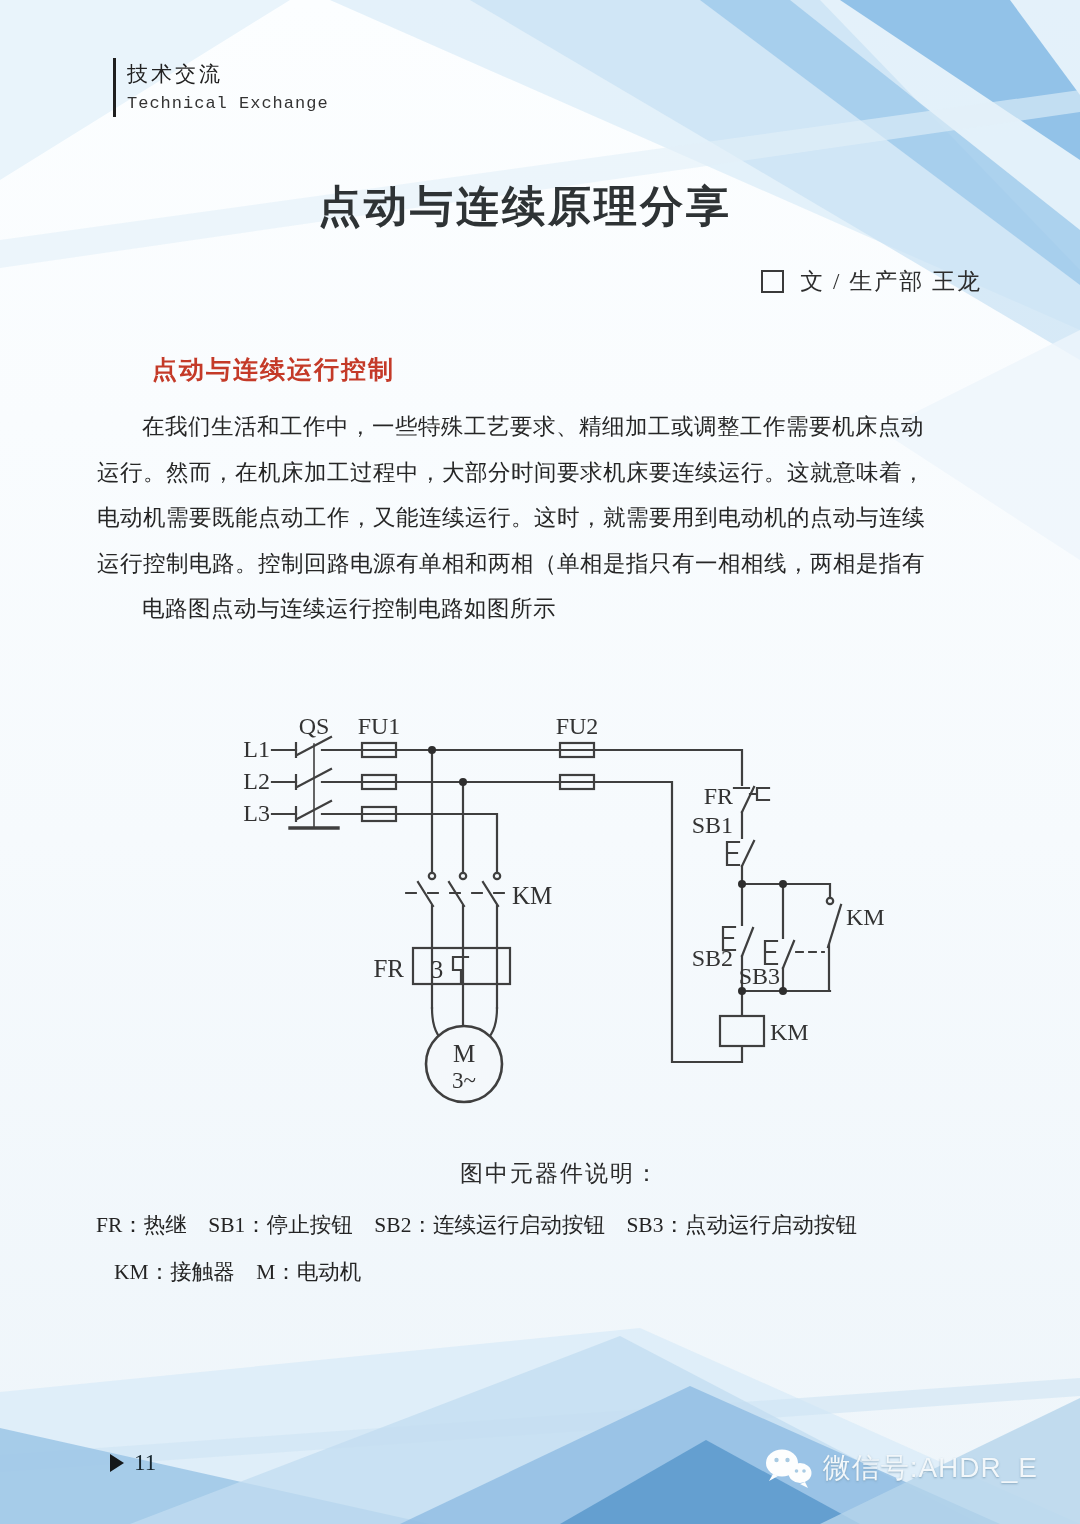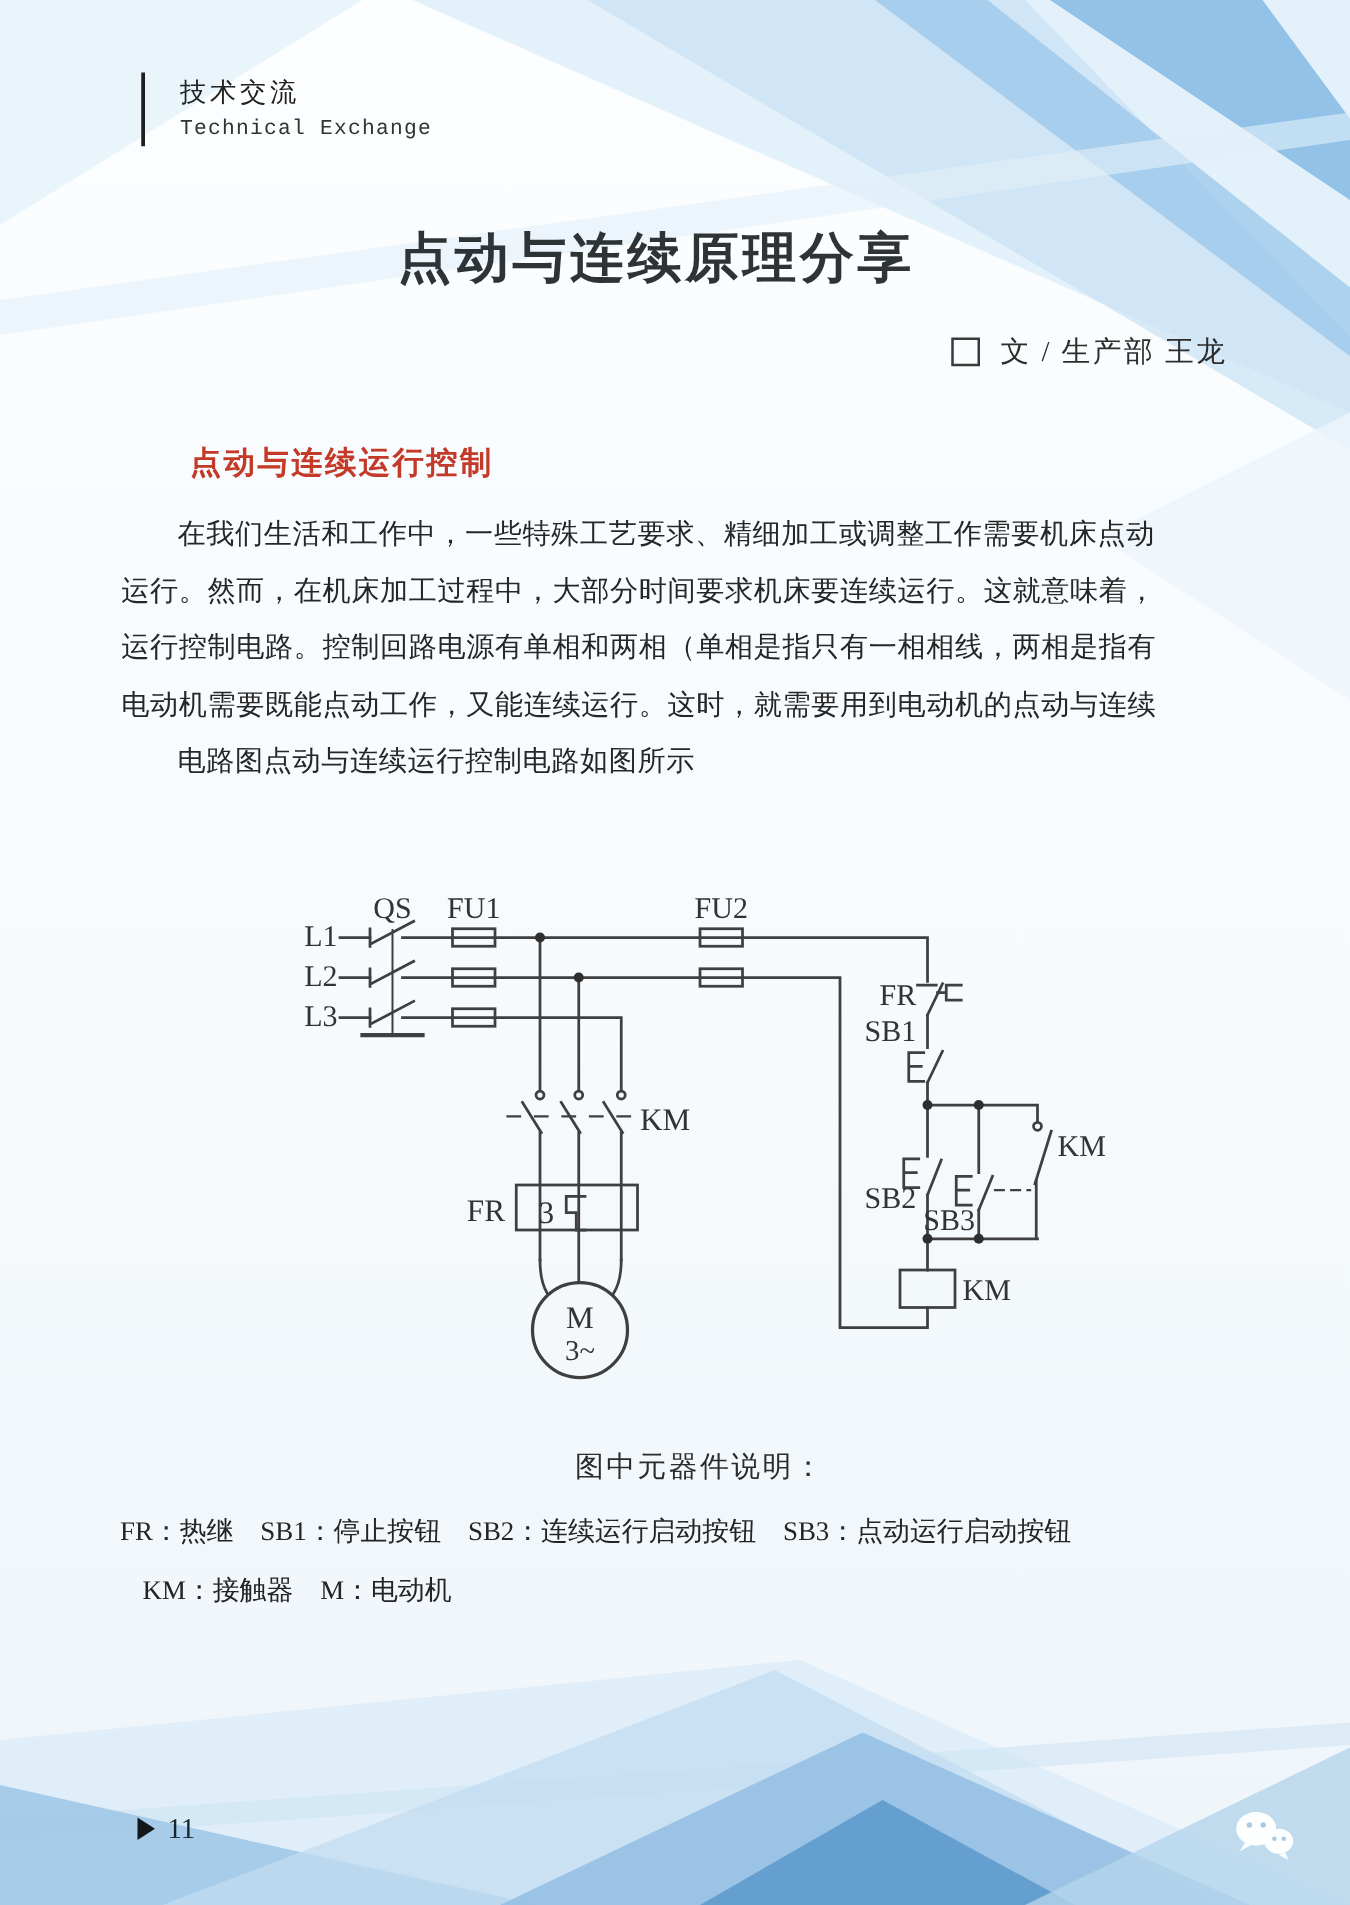--- a/index.html
+++ b/index.html
@@ -19,21 +19,21 @@
   .t7{background:#edf5fb;opacity:.8;clip-path:polygon(1080px 330px,1080px 560px,880px 430px);}
   
   .b1{background:#dcecf8;opacity:.85;clip-path:polygon(0 1524px,0 1392px,640px 1328px,1080px 1524px);}
   .b2{background:#cfe4f4;opacity:.6;clip-path:polygon(0 1455px,1080px 1378px,1080px 1396px,0 1472px);}
   .b3{background:#9cc6e6;opacity:.85;clip-path:polygon(0 1524px,0 1428px,430px 1524px);}
   .b4{background:#c2dcf0;opacity:.75;clip-path:polygon(130px 1524px,620px 1336px,980px 1524px);}
   .b5{background:#8fbce2;opacity:.8;clip-path:polygon(400px 1524px,690px 1386px,1000px 1524px);}
   .b6{background:#5e9bcd;opacity:.9;clip-path:polygon(560px 1524px,706px 1440px,860px 1524px);}
   .b7{background:#b5d4eb;opacity:.8;clip-path:polygon(820px 1524px,1080px 1398px,1080px 1524px);}
 
-  .header{position:absolute;left:113px;top:58px;border-left:3px solid #1f1f1f;padding:2px 0 4px 28px;}
+  .header{position:absolute;left:113px;top:58px;border-left:3px solid #1f1f1f;padding:2px 0 4px 11px;}
   .header .cn{font-size:21px;letter-spacing:3px;color:#222;}
   .header .en{font-size:17px;margin-top:6px;letter-spacing:1px;color:#333;
               font-family:"Liberation Mono","DejaVu Sans Mono",monospace;}
 
   .title{position:absolute;left:0;top:178px;width:1050px;text-align:center;
          font-size:43px;letter-spacing:3px;color:#2e3335;font-weight:600;}
   .byline{position:absolute;top:266px;right:98px;font-size:23px;letter-spacing:2px;color:#2d2d2d;
           display:flex;align-items:center;}
   .byline .box{display:inline-block;width:19px;height:19px;border:2px solid #3a3a3a;margin-right:16px;}
 
@@ -90,22 +90,22 @@
   <div class="byline">
     <span class="box"></span>
     <span>文 / 生产部 王龙</span>
   </div>
 
   <div class="section-heading">点动与连续运行控制</div>
 
   <div class="para">
     <div class="line indent">在我们生活和工作中，一些特殊工艺要求、精细加工或调整工作需要机床点动</div>
     <div class="line">运行。然而，在机床加工过程中，大部分时间要求机床要连续运行。这就意味着，</div>
+    <div class="line">电动机需要既能点动工作，又能连续运行。这时，就需要用到电动机的点动与连续</div>
     <div class="line">运行控制电路。控制回路电源有单相和两相（单相是指只有一相相线，两相是指有</div>
-    <div class="line">电动机需要既能点动工作，又能连续运行。这时，就需要用到电动机的点动与连续</div>
     <div class="line indent">电路图点动与连续运行控制电路如图所示</div>
   </div>
 
   <svg style="position:absolute;left:215px;top:695px;width:730px;height:460px" viewBox="215 695 730 460" xmlns="http://www.w3.org/2000/svg">
     <g stroke="#3f3f3f" stroke-width="2.2" fill="none" stroke-linecap="square">
 
       <path d="M272,750 H296 M322,750 H742 M272,782 H296 M322,782 H672 M272,814 H296 M322,814 H497
                M742,750 V785 M742,812 V838 M742,866 V925 M742,956 V1016 M742,1046 V1062
                M672,782 V1062 M672,1062 H742
                M742,884 H830 M783,884 V938 M783,968 V991 M742,991 H830 M830,884 V898 M829,945 V991
@@ -196,15 +196,16 @@
     <svg width="52" height="44" viewBox="0 0 52 44">
       <ellipse cx="19" cy="17" rx="16" ry="13.5" fill="#fdfefe"></ellipse>
       <path d="M10,28 L6,35 L15,30 Z" fill="#fdfefe"></path>
       <circle cx="13.5" cy="14" r="2.2" fill="#a9cbe3"></circle>
       <circle cx="24.5" cy="14" r="2.2" fill="#a9cbe3"></circle>
       <ellipse cx="37" cy="27" rx="11.5" ry="10" fill="#fdfefe"></ellipse>
       <path d="M42,36 L45,42 L37,38 Z" fill="#fdfefe"></path>
       <circle cx="33.5" cy="25" r="1.8" fill="#a9cbe3"></circle>
       <circle cx="41" cy="25" r="1.8" fill="#a9cbe3"></circle>
     </svg>
+    <span class="txt">微信号:AHDR_E</span>
   </div>
 
 </div>
 
 </body></html>

